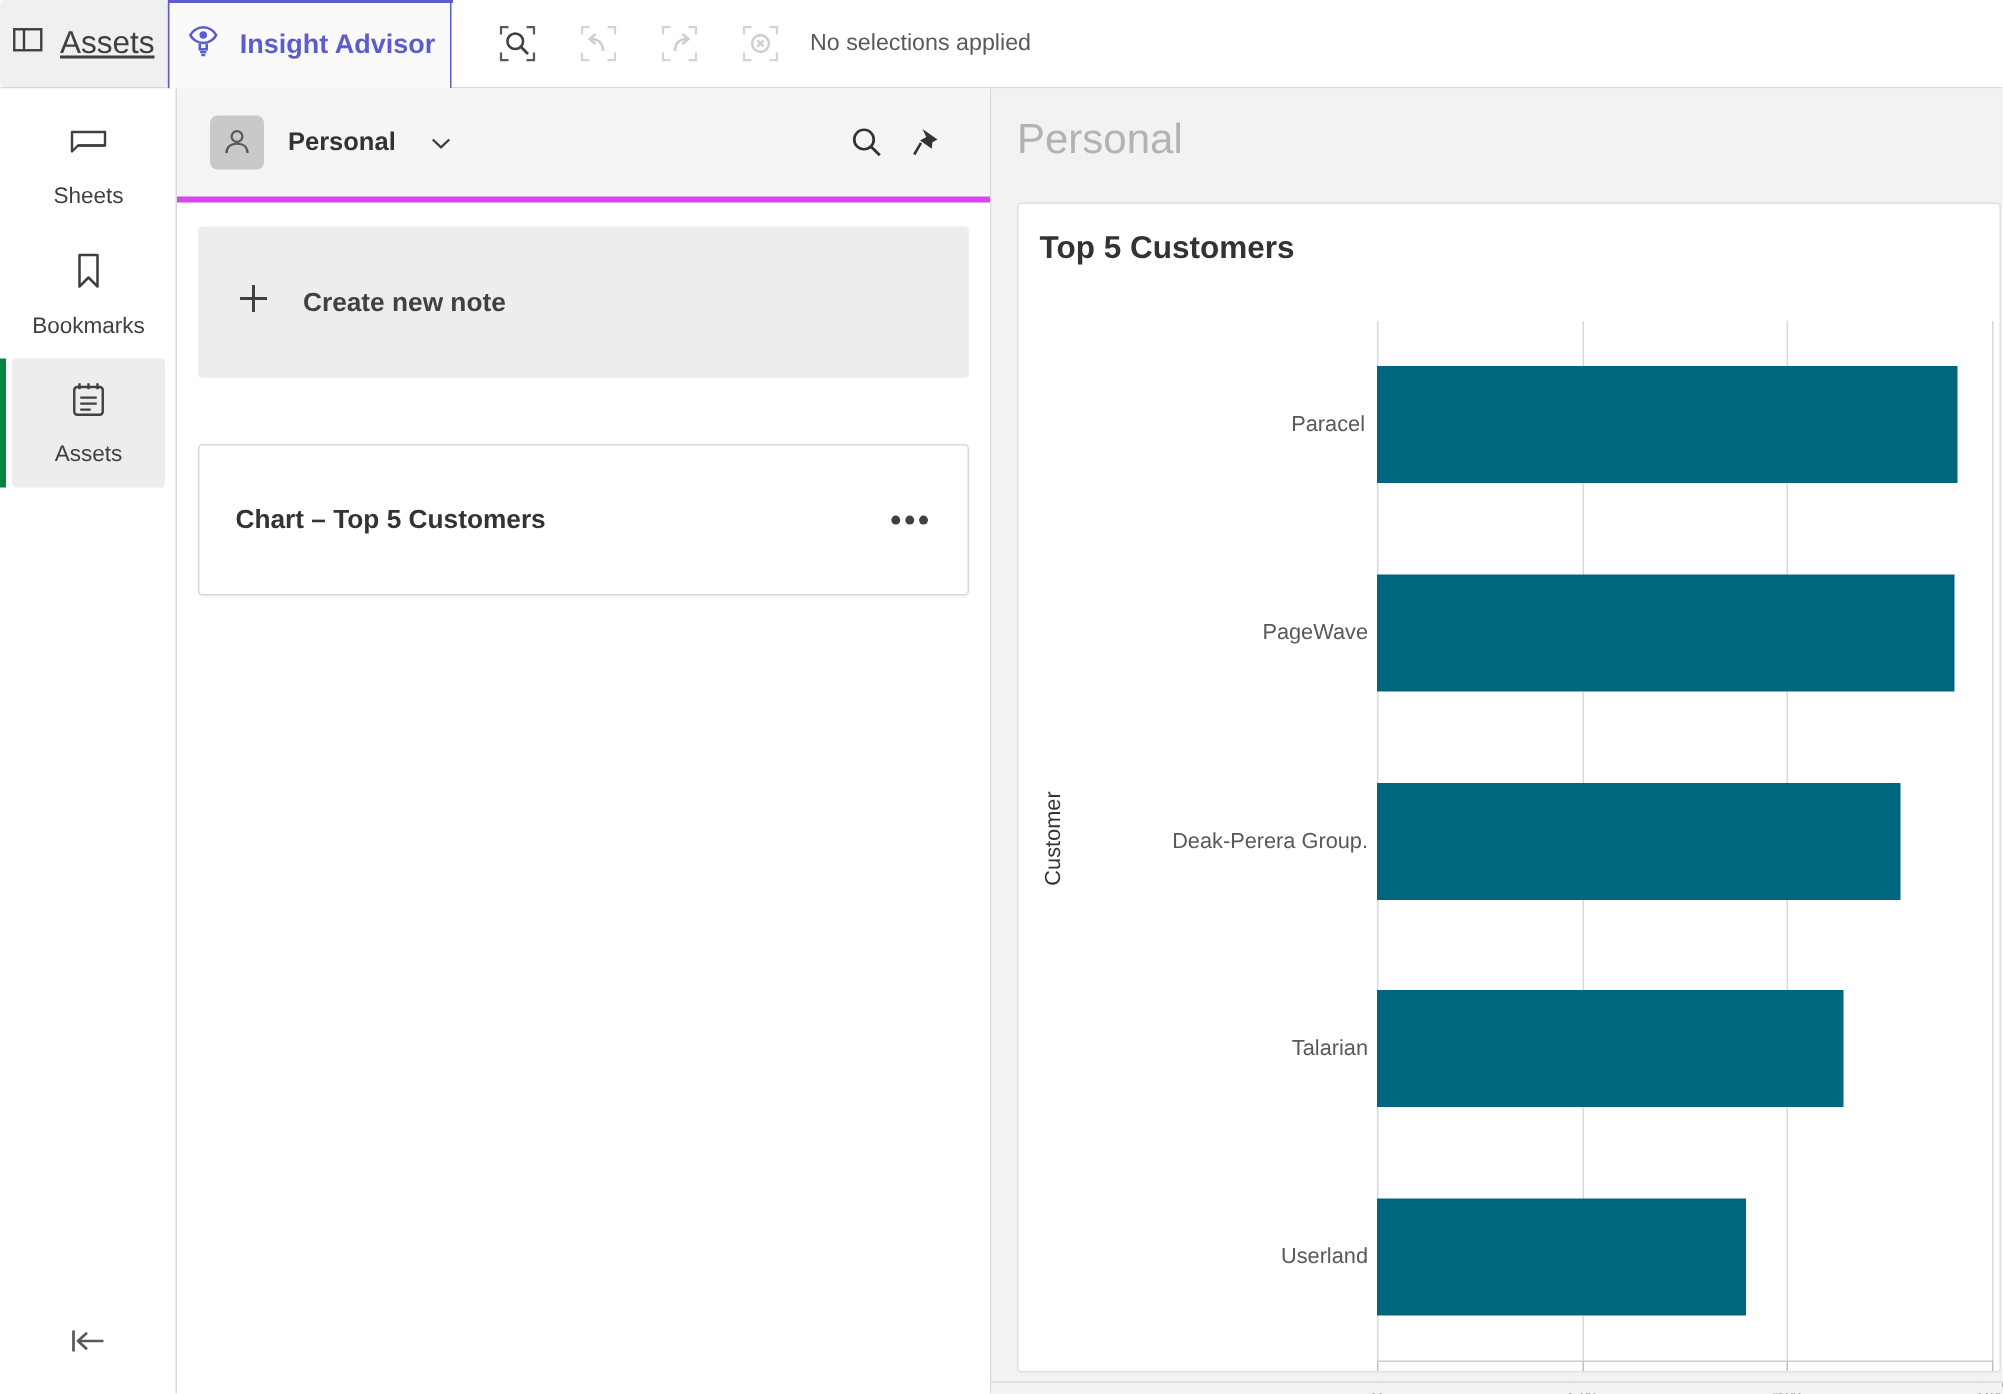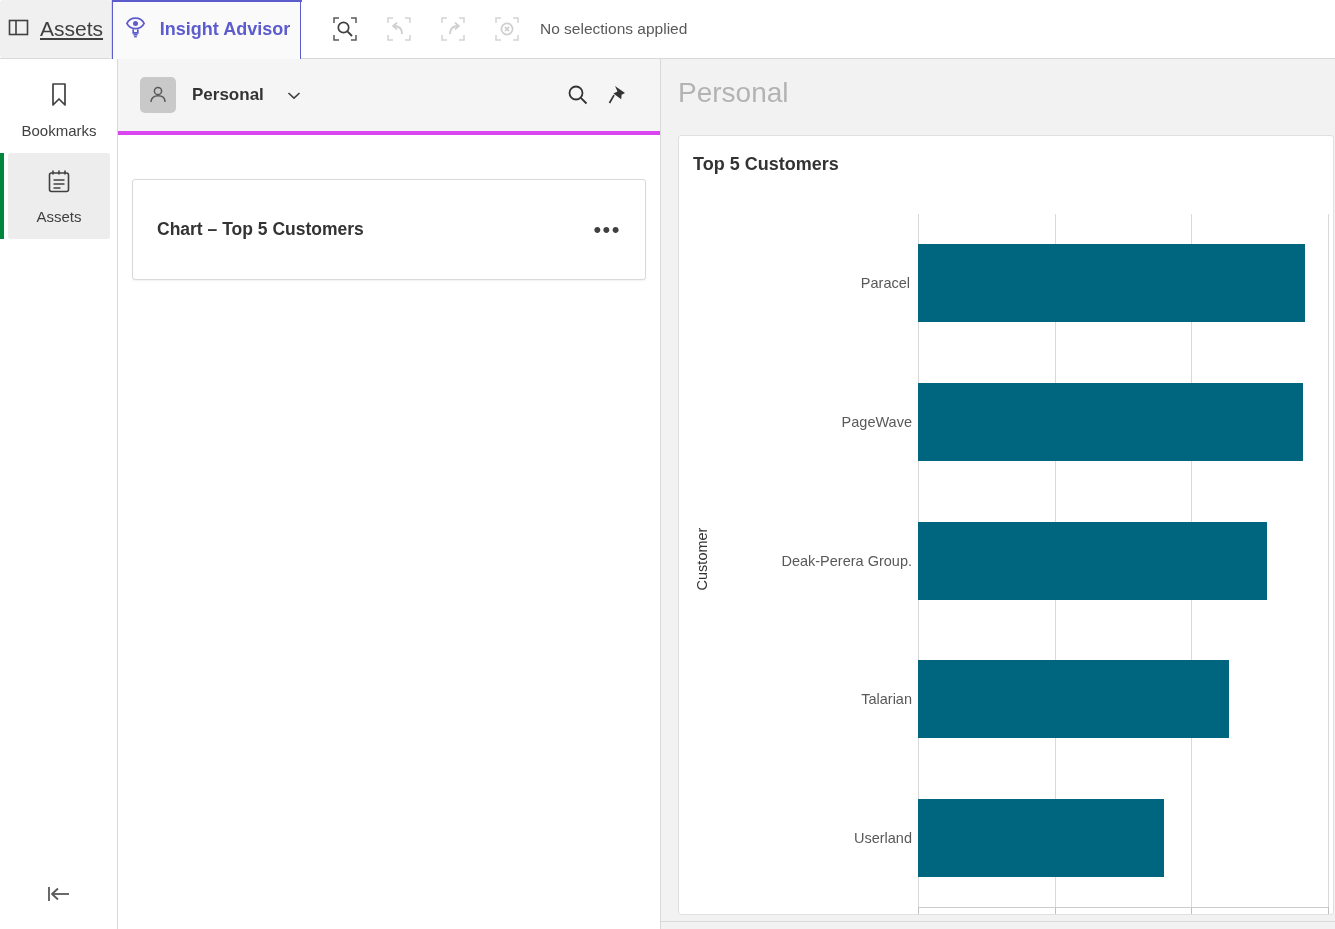--- a/index.html
+++ b/index.html
@@ -128,21 +128,21 @@
   }
   .dash-title {
     font-size: 28px; color:#b3b3b3; font-weight:400;
     padding: 18px 0 0 17px;
   }
   .chart-card {
     position:absolute; left:17px; top:76px; width: 656px; height: 780px;
     background:#ffffff; border:1px solid #e0e0e0; border-radius: 3px;
   }
   .chart-title {
-    font-size: 18px; font-weight: 700; color:#333; padding: 18px 0 0 14px;
+    font-size: 21px; font-weight: 700; color:#333; padding: 18px 0 0 14px;
   }
   .chart-area { position:absolute; left:0; top:0; width:656px; height:780px; }
 
   .ax-cat {
     position:absolute; right: 0; transform: translateY(-50%);
     font-size: 14.5px; color:#595959; white-space: nowrap;
   }
   .ax-tick {
     position:absolute; transform: translateX(-50%);
     font-size: 14.5px; color:#595959;
@@ -226,20 +226,29 @@
       </svg>
     </div>
 
     <span class="sel-status">No selections applied</span>
   </div>
 </div>
 
 <div class="rail">
   <div class="rail-spacer-top"></div>
 
+  <div class="rail-item">
+    <span>
+      <svg width="28" height="26" viewBox="0 0 28 26">
+        <path d="M3 6 h22 v9 h-18 l-4 4 z" fill="none" stroke="#404040" stroke-width="1.6" stroke-linejoin="round"></path>
+        <line x1="7" y1="15" x2="25" y2="15" stroke="#404040" stroke-width="1.6"></line>
+      </svg>
+    </span>
+    <span class="lbl">Sheets</span>
+  </div>
 
   <div class="rail-item">
     <span>
       <svg width="24" height="28" viewBox="0 0 24 28">
         <path d="M6 3 h12 v21 l-6 -6 l-6 6 z" fill="none" stroke="#404040" stroke-width="1.7" stroke-linejoin="round"></path>
       </svg>
     </span>
     <span class="lbl">Bookmarks</span>
   </div>
 
@@ -291,20 +300,29 @@
       </svg>
     </span>
     <span class="head-icon">
       <svg width="24" height="24" viewBox="0 0 24 24">
         <path d="M9 3 L19 10 L15.6 11.8 L15.2 16.2 L7.4 10.6 L11.5 8.4 z" fill="#333"></path>
         <line x1="8" y1="12.2" x2="3.5" y2="20" stroke="#333" stroke-width="1.7"></line>
       </svg>
     </span>
   </div>
 
+  <div class="create-note">
+    <span>
+      <svg width="22" height="22" viewBox="0 0 22 22">
+        <line x1="11" y1="2" x2="11" y2="20" stroke="#404040" stroke-width="2"></line>
+        <line x1="2" y1="11" x2="20" y2="11" stroke="#404040" stroke-width="2"></line>
+      </svg>
+    </span>
+    <span class="lbl">Create new note</span>
+  </div>
 
 
   <div class="note-card">
     <span class="title">Chart – Top 5 Customers</span>
     <span class="sp"></span>
     <span class="dots">•••</span>
   </div>
 </div>
 
 <div class="main">

